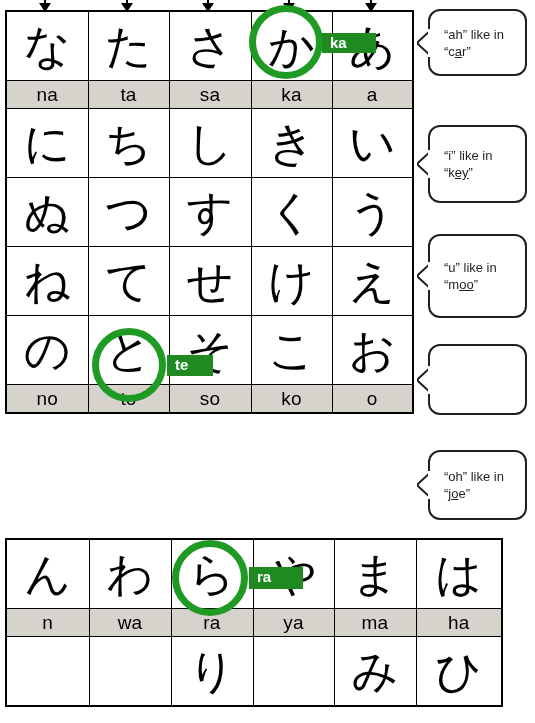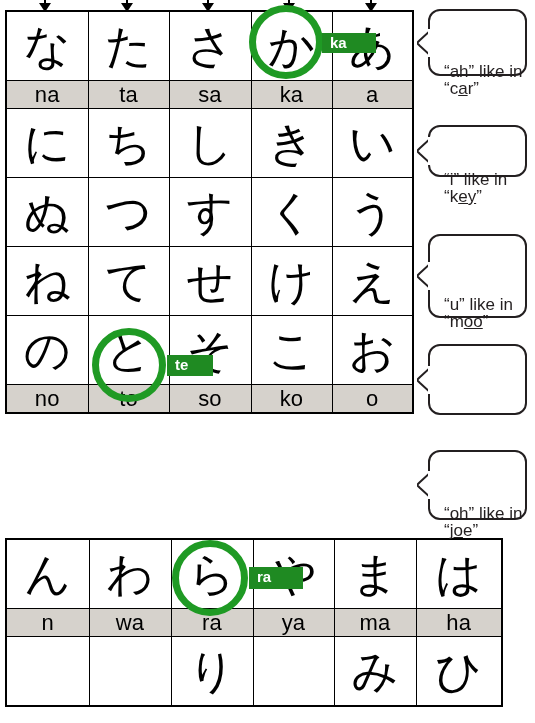--- a/index.html
+++ b/index.html
@@ -50,21 +50,21 @@
     font-family: "DejaVu Sans", "Liberation Sans", sans-serif;
     font-size: 46px;
     line-height: 1;
     color: #000000;
     position: relative;
   }
   .romaji-cell {
     height: 27px;
     background: #d6d2cc !important;
     font-family: "Liberation Sans", sans-serif;
-    font-size: 22px;
+    font-size: 19px;
     color: #000000;
     letter-spacing: 0.2px;
     margin-top: 44px;
   }
   .empty-cell { }
 
   
   .hl-circle {
     position: absolute;
     border: 7px solid #1f9a24;
@@ -97,25 +97,24 @@
     border-radius: 12px;
     background: #ffffff;
     z-index: 8;
   }
   .callout-text {
     position: absolute;
     left: 14px;
     top: 50%;
     transform: translateY(-50%);
     font-family: "Liberation Sans", sans-serif;
-    font-size: 17px;
+    font-size: 13px;
     line-height: 17px;
     color: #231f20;
     white-space: nowrap;
-    margin-top: 37px;
   }
   .callout-text u { text-decoration: underline; }
   .callout-tail {
     position: absolute;
     left: -13px;
     top: 50%;
     transform: translateY(-50%);
     width: 14px;
     height: 30px;
     z-index: 9;
@@ -250,21 +249,21 @@
       <path d="M14 2 L3 12 L0 15 L3 18 L14 28" fill="#ffffff" stroke="#231f20" stroke-width="2" stroke-linejoin="round"></path>
       <rect x="11" y="1" width="4" height="28" fill="#ffffff"></rect>
     </svg>
   </div>
   <div class="callout-text">
     <span>“ah” like in</span><br>
     <span>“c</span><u>a</u><span>r”</span>
   </div>
 </div>
 
-<div class="callout" style="left:428px; top:125px; width:99px; height:52px;">
+<div class="callout" style="left:428px; top:125px; width:99px; height:78px;">
   <div class="callout-tail">
     <svg width="14" height="30" viewBox="0 0 14 30">
       <path d="M14 2 L3 12 L0 15 L3 18 L14 28" fill="#ffffff" stroke="#231f20" stroke-width="2" stroke-linejoin="round"></path>
       <rect x="11" y="1" width="4" height="28" fill="#ffffff"></rect>
     </svg>
   </div>
   <div class="callout-text">
     <span>“i” like in</span><br>
     <span>“k</span><u>ey</u><span>”</span>
   </div>

